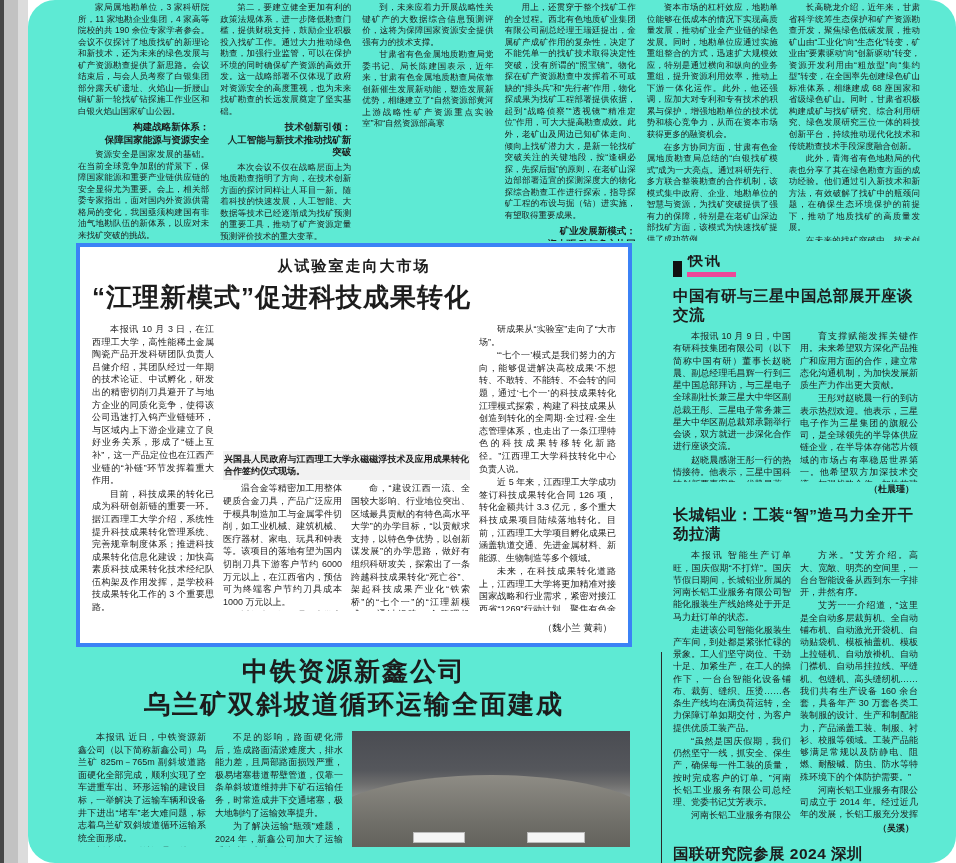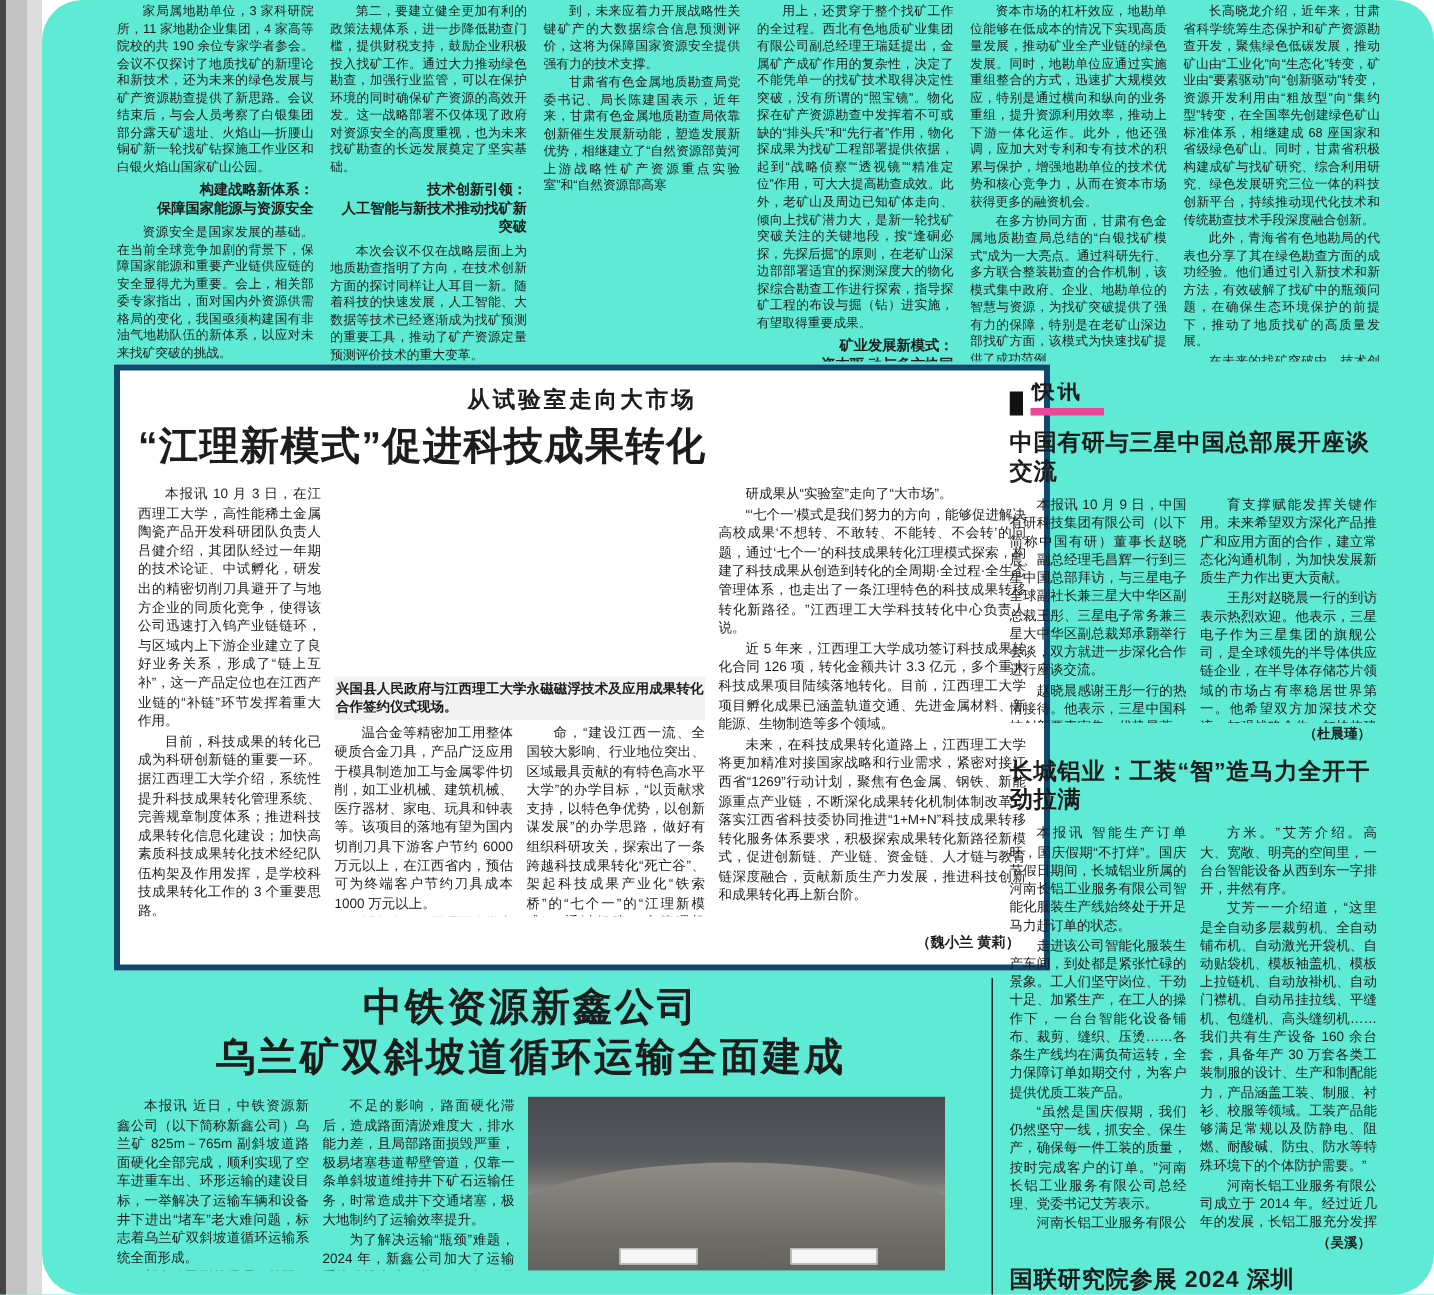--- a/index.html
+++ b/index.html
@@ -22,22 +22,22 @@
     display:grid;grid-template-columns:repeat(6,1fr);gap:11px;
     font-size:8.5px;line-height:1.36;overflow:hidden;text-align:justify;
   }
   .tcol{overflow:hidden;}
   .col-p{text-indent:2em;margin:0 0 1px 0;}
   .col-h{font-weight:bold;text-align:right;text-indent:0;white-space:pre-line;
          margin:4px 0 3px 0;font-size:9.5px;line-height:1.3;}
 
   
   .featured{
-    position:absolute;left:48px;top:243px;width:624px;height:404px;
-    border:4px solid #0c4a6e;box-sizing:border-box;background:#fff;
+    position:absolute;left:48px;top:243px;width:556px;height:404px;
+    border:4px solid #3b82f6;box-sizing:border-box;background:#fff;
     padding:6px 12px 6px 12px;
   }
   .kicker{text-align:center;font-weight:bold;font-size:15px;margin-top:4px;letter-spacing:2px;}
   .fheadline{
     font-size:26px;margin:4px 0 8px 0;
     font-family:Liberation Sans, sans-serif;font-weight:900;letter-spacing:1px;
   }
   .fbody{display:flex;gap:9px;height:288px;overflow:hidden;font-size:9px;line-height:1.4;text-align:justify;}
   .fcol{overflow:hidden;}
   .fc1{width:122px;flex:none;}
@@ -49,21 +49,21 @@
     font-size:7px;line-height:1.2;text-align:center;padding:1px 2px;white-space:nowrap;overflow:hidden;}
   .b1{top:14%;}
   .b2{top:30%;}
   .screen{position:absolute;left:4%;top:38%;width:26%;height:42%;background:#e6e6e6;border:1px solid #999;}
   .table-strip{position:absolute;left:0;bottom:0;width:100%;height:16%;background:#2e2e2e;}
   .people{position:absolute;left:30%;top:52%;width:66%;height:34%;
     background:repeating-linear-gradient(90deg,#d8d8d8 0 9px,#4a4a4a 9px 22px);}
   .caption{font-weight:bold;font-size:9px;line-height:1.3;padding:3px 1px 3px 1px;background:#f2f2f2;text-align:justify;}
   .fsub{display:flex;gap:9px;flex:1;overflow:hidden;margin-top:2px;}
   .fsub .fcol{flex:1;}
-  .fbyline{position:absolute;right:16px;bottom:8px;font-size:9.5px;font-weight:bold;background:#fff;padding-left:6px;}
+  .fbyline{position:absolute;right:16px;bottom:8px;font-size:9.5px;font-weight:normal;background:#fff;padding-left:6px;}
 
   
   .bottom-article{position:absolute;left:50px;top:656px;width:552px;height:207px;overflow:hidden;}
   .bh{margin:0;text-align:center;font-family:"Liberation Serif","DejaVu Serif",serif;
       font-weight:900;font-size:26px;line-height:1.25;letter-spacing:2px;}
   .bbody{display:flex;gap:9px;margin-top:10px;height:116px;overflow:hidden;
          font-size:9px;line-height:1.4;text-align:justify;}
   .bc{width:128px;flex:none;overflow:hidden;}
   .photo2{flex:1;position:relative;overflow:hidden;
     background:linear-gradient(to bottom,#4a4c52 0%,#55575c 34%,#6e6e6e 46%,#8f8f8c 58%,#767672 74%,#6b6b67 100%);}

